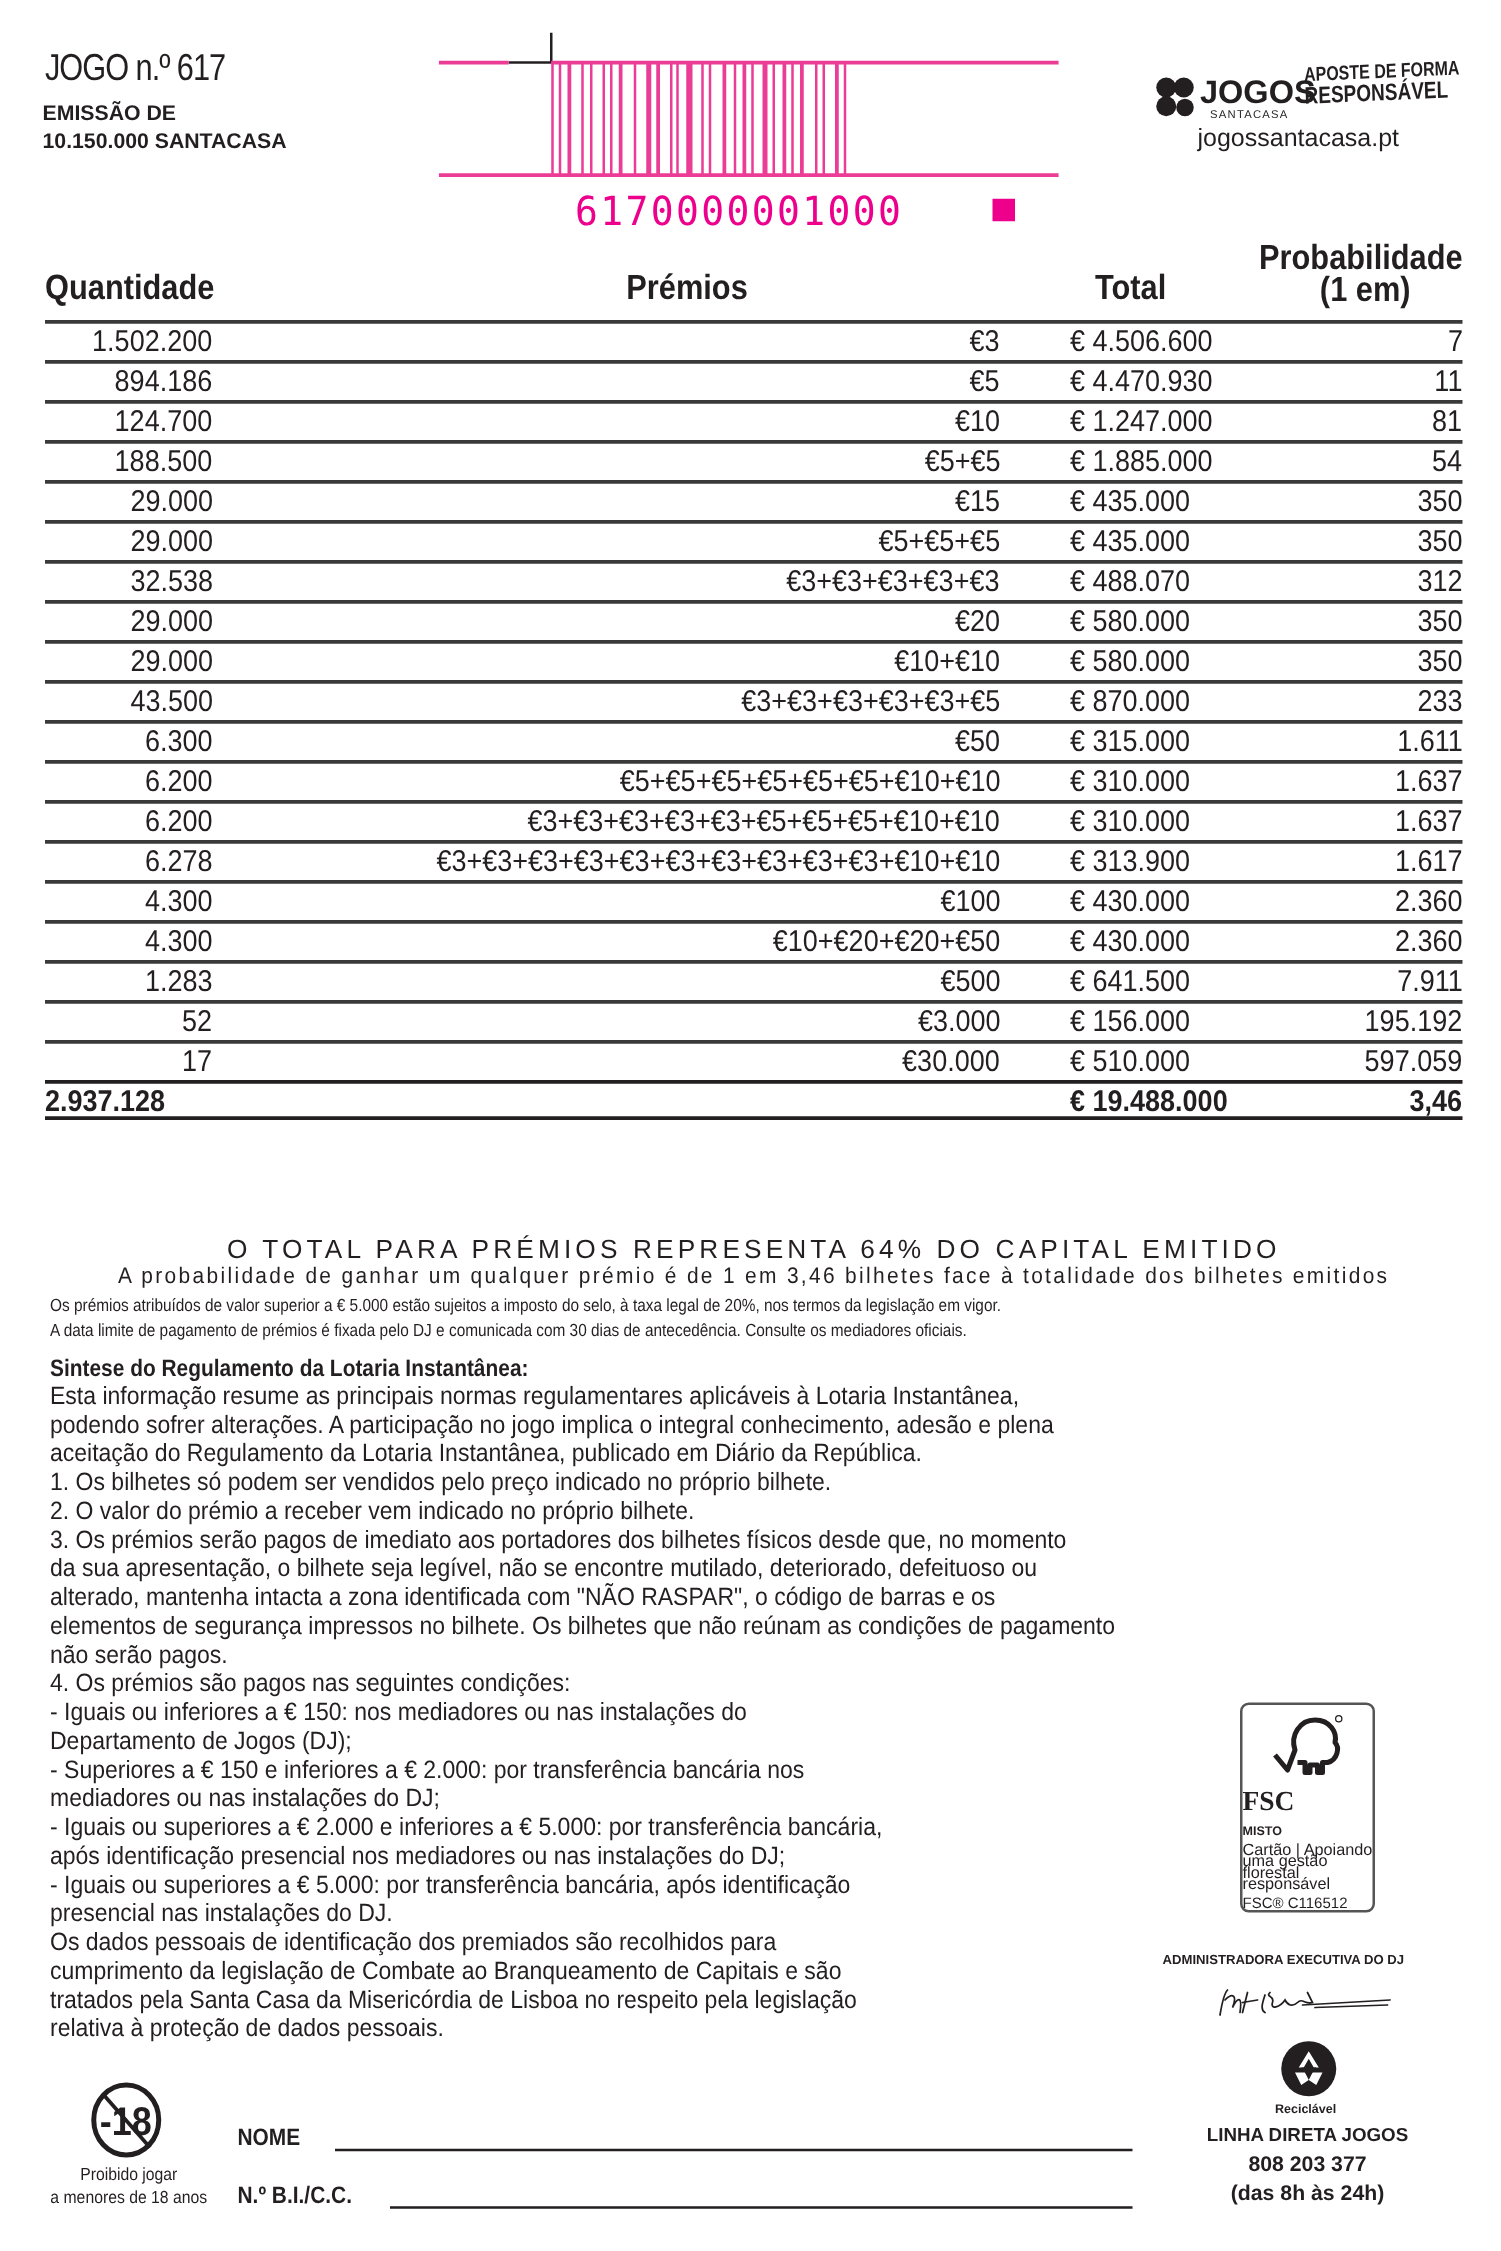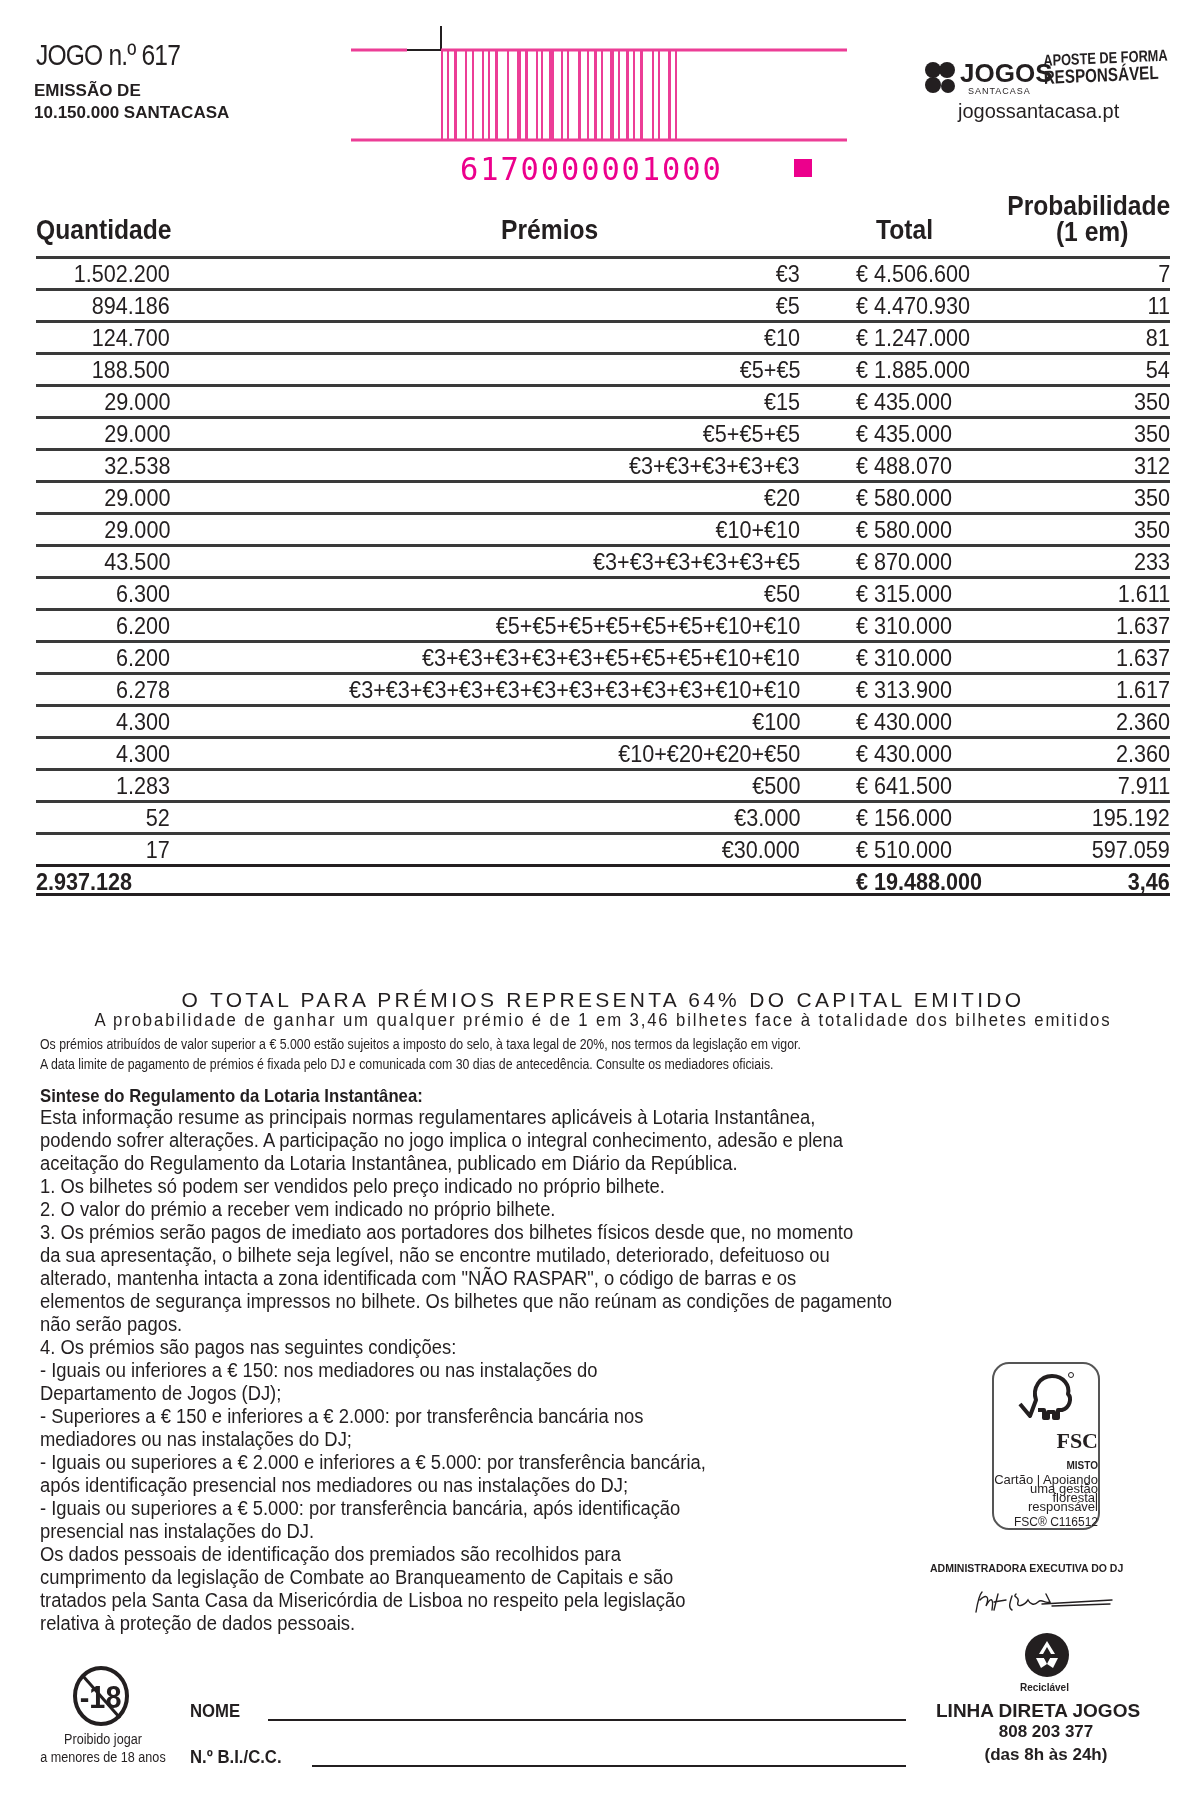--- a/index.html
+++ b/index.html
@@ -41,30 +41,30 @@
   #info-2 { left:36px; top:1010px; width:1134px; text-align:center; font-family:"Liberation Sans Narrow","Liberation Sans", sans-serif; font-size:18px; letter-spacing:2px; transform:scaleX(0.93); transform-origin:center top; white-space:nowrap; }
   #info-3 { left:40px; top:1036px; font-size:14px; transform:scaleX(0.88); transform-origin:left top; white-space:nowrap; }
   #info-4 { left:40px; top:1056px; font-size:14px; transform:scaleX(0.88); transform-origin:left top; white-space:nowrap; }
 
   
   #reg-title { left:40px; top:1085px; font-weight:bold; font-size:19px; transform:scaleX(0.88); transform-origin:left top; white-space:nowrap; }
   #reg-body { left:40px; top:1106px; width:1080px; font-size:20px; line-height:23px; }
   #reg-body p { margin:0; white-space:nowrap; transform:scaleX(0.92); transform-origin:left top; }
 
   
-  #fsc { left:992px; top:1362px; width:108px; height:168px; border:2px solid #555; border-radius:17px; box-sizing:border-box; text-align:right; }
+  #fsc { left:992px; top:1362px; width:108px; height:168px; border:2px solid #555; border-radius:7px; box-sizing:border-box; text-align:left; }
   #fsc .fsc-logo { font-family:"Liberation Serif", serif; font-weight:bold; font-size:22px; margin-top:2px; }
   #fsc .fsc-misto { font-weight:bold; font-size:10px; margin-top:6px; }
   #fsc .fsc-desc { font-size:13px; line-height:9px; margin-top:4px; }
   #fsc .fsc-code { font-weight:normal; font-size:12px; margin-top:4px; }
   #admin { left:930px; top:1562px; font-weight:bold; font-size:10.5px; white-space:nowrap; }
   #signature { left:972px; top:1586px; width:150px; height:30px; }
   #recycle { left:1024px; top:1632px; width:46px; height:46px; }
   #recycle-label { left:1020px; top:1682px; font-weight:bold; font-size:10px; }
-  #hotline-1 { left:936px; top:1700px; width:220px; font-weight:bold; font-size:19px; }
+  #hotline-1 { left:936px; top:1700px; width:220px; text-align:center; font-weight:bold; font-size:15px; }
   #hotline-2 { left:936px; top:1722px; width:220px; text-align:center; font-weight:bold; font-size:17px; }
   #hotline-3 { left:936px; top:1745px; width:220px; text-align:center; font-weight:bold; font-size:17px; }
 
   
   #age-icon { left:70px; top:1664px; width:62px; height:64px; }
   #age-label { left:0px; top:1730px; width:206px; text-align:center; font-size:14px; line-height:18px; transform:scaleX(0.9); transform-origin:center top; }
   #name-label { left:190px; top:1700px; font-weight:bold; font-size:19px; transform:scaleX(0.88); transform-origin:left top; }
   #name-line { left:268px; top:1719px; width:638px; border-bottom:2px solid #231f20; }
   #id-label { left:190px; top:1746px; font-weight:bold; font-size:19px; transform:scaleX(0.88); transform-origin:left top; white-space:nowrap; }
   #id-line { left:312px; top:1765px; width:594px; border-bottom:2px solid #231f20; }

